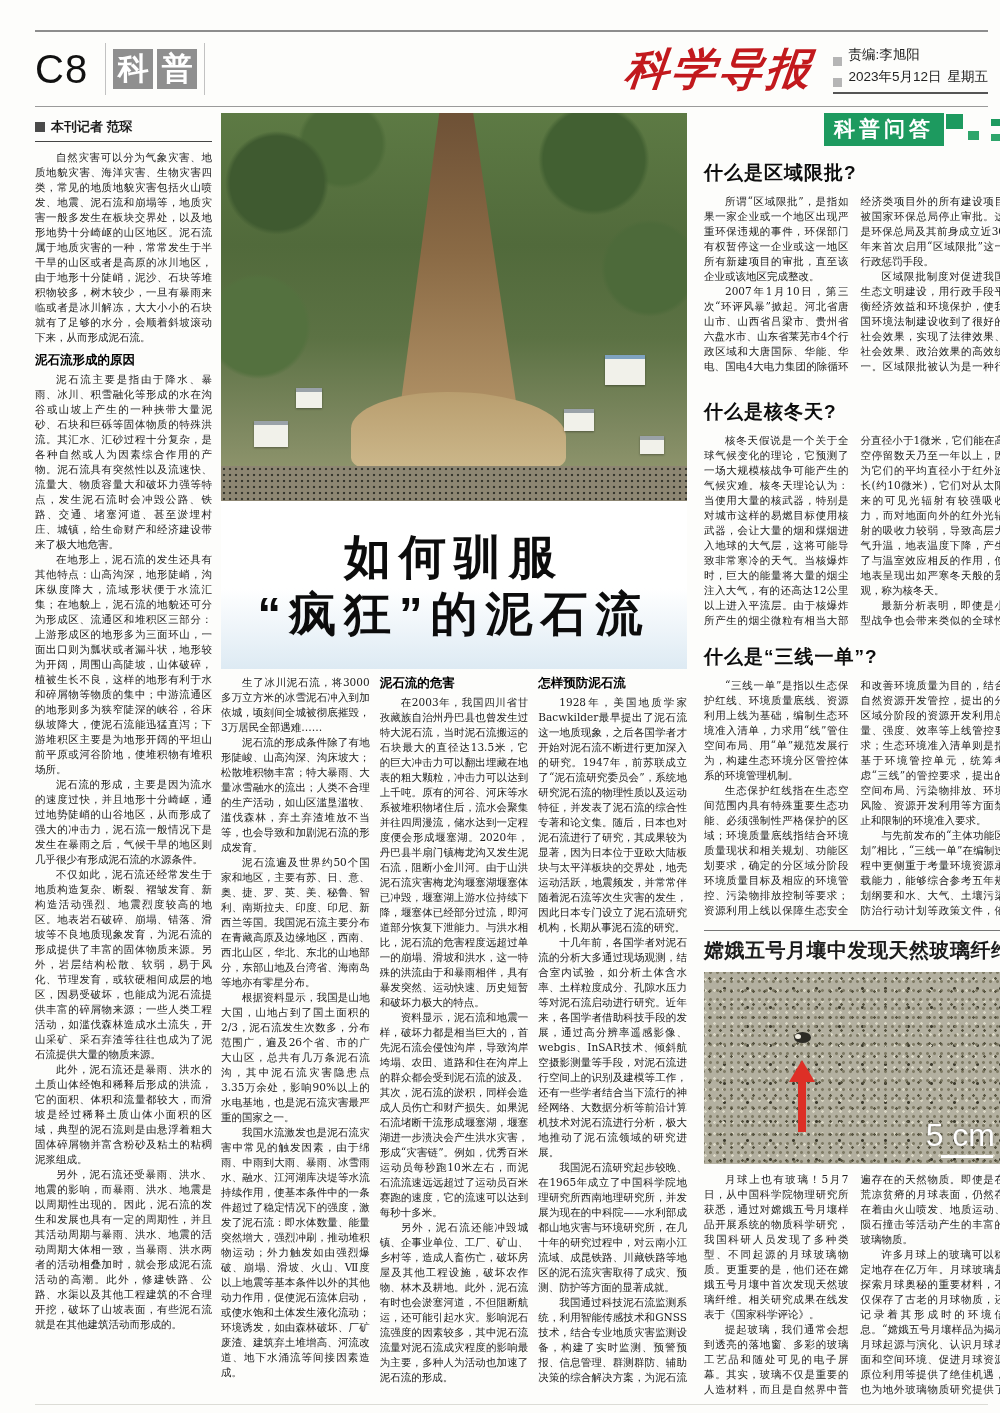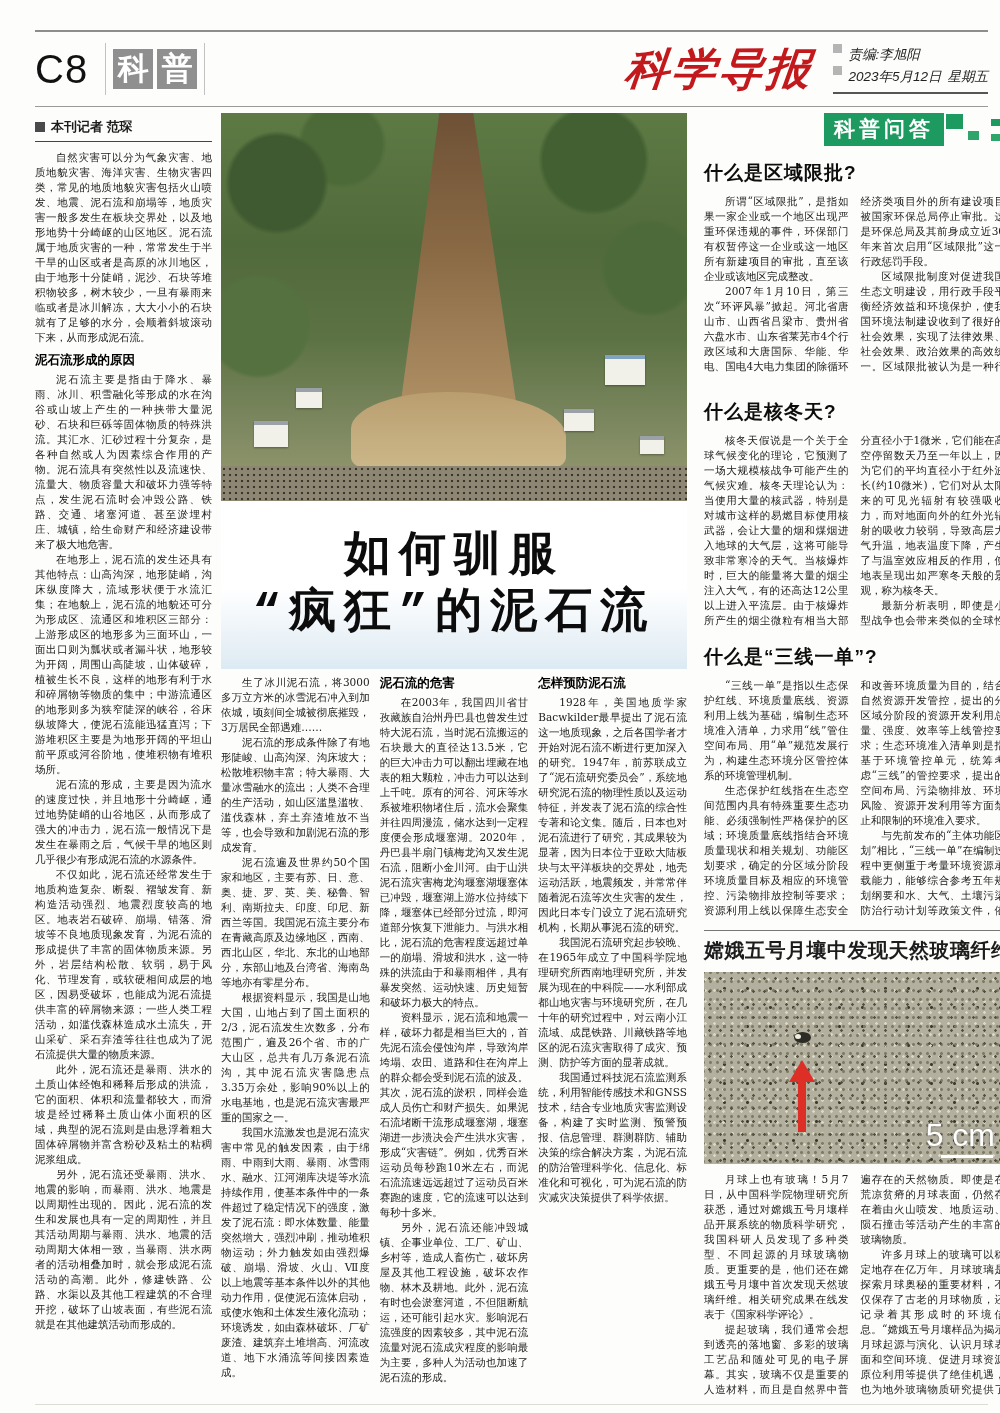--- a/index.html
+++ b/index.html
@@ -15,21 +15,21 @@
   .header-row { display:flex; align-items:center; height:74px; font-family:"Liberation Sans",sans-serif; }
   .edition { font-size:40px; letter-spacing:1px; color:#111; margin-right:10px; }
   .vline { width:1px; height:52px; background:#c2c2c2; margin:0 7px; }
   .section-boxes { display:flex; gap:4px; }
   .sbox { width:40px; height:40px; background:#8f8f8f; color:#fff; font-size:31px; font-weight:700;
           display:flex; align-items:center; justify-content:center; }
   .head-spacer { flex:1; }
   .logo { color:#c2191d; font-size:44px; font-weight:700; font-style:italic;
           font-family:"DejaVu Serif",serif; letter-spacing:3px; transform:skewX(-6deg); white-space:nowrap; }
   .credits { margin-left:20px; font-size:13.5px; color:#222; padding-bottom:5px; border-bottom:2px solid #555; }
-  .credit-line { display:flex; align-items:flex-start; gap:6px; line-height:1.6;font-style:italic; }
+  .credit-line { display:flex; align-items:flex-end; gap:6px; line-height:1.6; }
   .gsq { width:9px; height:9px; background:#b5b5b5; display:inline-block; }
   .header-bottom-rule { border-top:1px solid #9a9a9a; }
 
   
   .content { display:flex; margin-top:6px; height:1284px; }
   .main { width:652px; display:flex; gap:9px; }
   .col1 { width:177px; }
   .byline { font-family:"Liberation Sans",sans-serif; font-size:13px; font-weight:700;
             display:flex; align-items:center; gap:6px; padding:5px 0 5px; border-bottom:1.5px solid #444; }
   .bsq { width:10px; height:10px; background:#4a4a4a; display:inline-block; }
@@ -59,21 +59,21 @@
   .h4 { right:20%; bottom:18%; width:30px; height:22px; }
   .h5 { right:5%;  bottom:12%; width:24px; height:18px; }
   .crowd { position:absolute; left:0; right:0; bottom:0; height:9%;
            background-color:#8d8672;
            background-image:radial-gradient(circle,#37372e 1.2px, transparent 1.6px);
            background-size:6px 6px; }
 
   
   .title-block { height:168px; display:flex; flex-direction:column; align-items:center; justify-content:center;
                  background:linear-gradient(180deg,#ffffff 0%, #ffffff 52%, #ddeaf3 100%); }
-  .headline { font-family:Liberation Mono, monospace; font-weight:900; color:#0c0c0c;
+  .headline { font-family:Liberation Sans, sans-serif; font-weight:900; color:#0c0c0c;
               font-size:47px; letter-spacing:8px; line-height:1.22; text-align:left; white-space:nowrap; }
 
   
   .flow { margin-top:6px; height:718px; column-count:3; column-gap:10px; column-fill:auto; overflow:hidden; }
 
   .txt p { margin:0; text-indent:2em; text-align:justify; font-size:10.5px; line-height:1.43; color:#212121; }
   .txt h3 { font-family:"Liberation Sans",sans-serif; font-size:12.5px; margin:7px 0 3px; color:#000; }
 
   .divider { width:1px; background:#cfcfcf; margin:0 10px 0 7px; }
 
@@ -188,20 +188,21 @@
               <p>泥石流的形成条件除了有地形陡峻、山高沟深、沟床坡大；松散堆积物丰富；特大暴雨、大量冰雪融水的流出；人类不合理的生产活动，如山区滥垦滥牧、滥伐森林，弃土弃渣堆放不当等，也会导致和加剧泥石流的形成发育。</p>
               <p>泥石流遍及世界约50个国家和地区，主要有苏、日、意、奥、捷、罗、英、美、秘鲁、智利、南斯拉夫、印度、印尼、新西兰等国。我国泥石流主要分布在青藏高原及边缘地区，西南、西北山区，华北、东北的山地部分，东部山地及台湾省、海南岛等地亦有零星分布。</p>
               <p>根据资料显示，我国是山地大国，山地占到了国土面积的2/3，泥石流发生次数多，分布范围广，遍及26个省、市的广大山区，总共有几万条泥石流沟，其中泥石流灾害隐患点3.35万余处，影响90%以上的水电基地，也是泥石流灾害最严重的国家之一。</p>
               <p>我国水流激发也是泥石流灾害中常见的触发因素，由于绵雨、中雨到大雨、暴雨、冰雪雨水、融水、江河湖库决堤等水流持续作用，使基本条件中的一条件超过了稳定情况下的强度，激发了泥石流：即水体数量、能量突然增大，强烈冲刷，推动堆积物运动；外力触发如由强烈爆破、崩塌、滑坡、火山、Ⅶ度以上地震等基本条件以外的其他动力作用，促使泥石流体启动，或使水饱和土体发生液化流动；环境诱发，如由森林破坏、厂矿废渣、建筑弃土堆增高、河流改道、地下水涌流等间接因素造成。</p>
               <h3>泥石流的危害</h3>
               <p>在2003年，我国四川省甘孜藏族自治州丹巴县也曾发生过特大泥石流，当时泥石流搬运的石块最大的直径达13.5米，它的巨大冲击力可以翻出埋藏在地表的粗大颗粒，冲击力可以达到上千吨。原有的河谷、河床等水系被堆积物堵住后，流水会聚集并往四周漫流，储水达到一定程度便会形成堰塞湖。2020年，丹巴县半扇门镇梅龙沟又发生泥石流，阻断小金川河。由于山洪泥石流灾害梅龙沟堰塞湖堰塞体已冲毁，堰塞湖上游水位持续下降，堰塞体已经部分过流，即河道部分恢复下泄能力。与洪水相比，泥石流的危害程度远超过单一的崩塌、滑坡和洪水，这一特殊的洪流由于和暴雨相伴，具有暴发突然、运动快速、历史短暂和破坏力极大的特点。</p>
               <p>资料显示，泥石流和地震一样，破坏力都是相当巨大的，首先泥石流会侵蚀沟岸，导致沟岸垮塌、农田、道路和住在沟岸上的群众都会受到泥石流的波及。其次，泥石流的淤积，同样会造成人员伤亡和财产损失。如果泥石流堵断干流形成堰塞湖，堰塞湖进一步溃决会产生洪水灾害，形成“灾害链”。例如，优秀百米运动员每秒跑10米左右，而泥石流流速远远超过了运动员百米赛跑的速度，它的流速可以达到每秒十多米。</p>
               <p>另外，泥石流还能冲毁城镇、企事业单位、工厂、矿山、乡村等，造成人畜伤亡，破坏房屋及其他工程设施，破坏农作物、林木及耕地。此外，泥石流有时也会淤塞河道，不但阻断航运，还可能引起水灾。影响泥石流强度的因素较多，其中泥石流流量对泥石流成灾程度的影响最为主要，多种人为活动也加速了泥石流的形成。</p>
               <h3>怎样预防泥石流</h3>
               <p>1928年，美国地质学家Bacwkilder最早提出了泥石流这一地质现象，之后各国学者才开始对泥石流不断进行更加深入的研究。1947年，前苏联成立了“泥石流研究委员会”，系统地研究泥石流的物理性质以及运动特征，并发表了泥石流的综合性专著和论文集。随后，日本也对泥石流进行了研究，其成果较为显著，因为日本位于亚欧大陆板块与太平洋板块的交界处，地壳运动活跃，地震频发，并常常伴随着泥石流等次生灾害的发生，因此日本专门设立了泥石流研究机构，长期从事泥石流的研究。</p>
+              <p>十几年前，各国学者对泥石流的分析大多通过现场观测，结合室内试验，如分析土体含水率、土样粒度成分、孔隙水压力等对泥石流启动进行研究。近年来，各国学者借助科技手段的发展，通过高分辨率遥感影像、webgis、InSAR技术、倾斜航空摄影测量等手段，对泥石流进行空间上的识别及建模等工作，还有一些学者结合当下流行的神经网络、大数据分析等前沿计算机技术对泥石流进行分析，极大地推动了泥石流领域的研究进展。</p>
               <p>我国泥石流研究起步较晚、在1965年成立了中国科学院地理研究所西南地理研究所，并发展为现在的中科院——水利部成都山地灾害与环境研究所，在几十年的研究过程中，对云南小江流域、成昆铁路、川藏铁路等地区的泥石流灾害取得了成灾、预测、防护等方面的显著成就。</p>
               <p>我国通过科技泥石流监测系统，利用智能传感技术和GNSS技术，结合专业地质灾害监测设备，构建了实时监测、预警预报、信息管理、群测群防、辅助决策的综合解决方案，为泥石流的防治管理科学化、信息化、标准化和可视化，可为泥石流的防灾减灾决策提供了科学依据。</p>
             </div>
         </div>
       </div>
 
       <div class="divider"></div>
 
       <div class="right">
         <div class="qa-badge-row">

